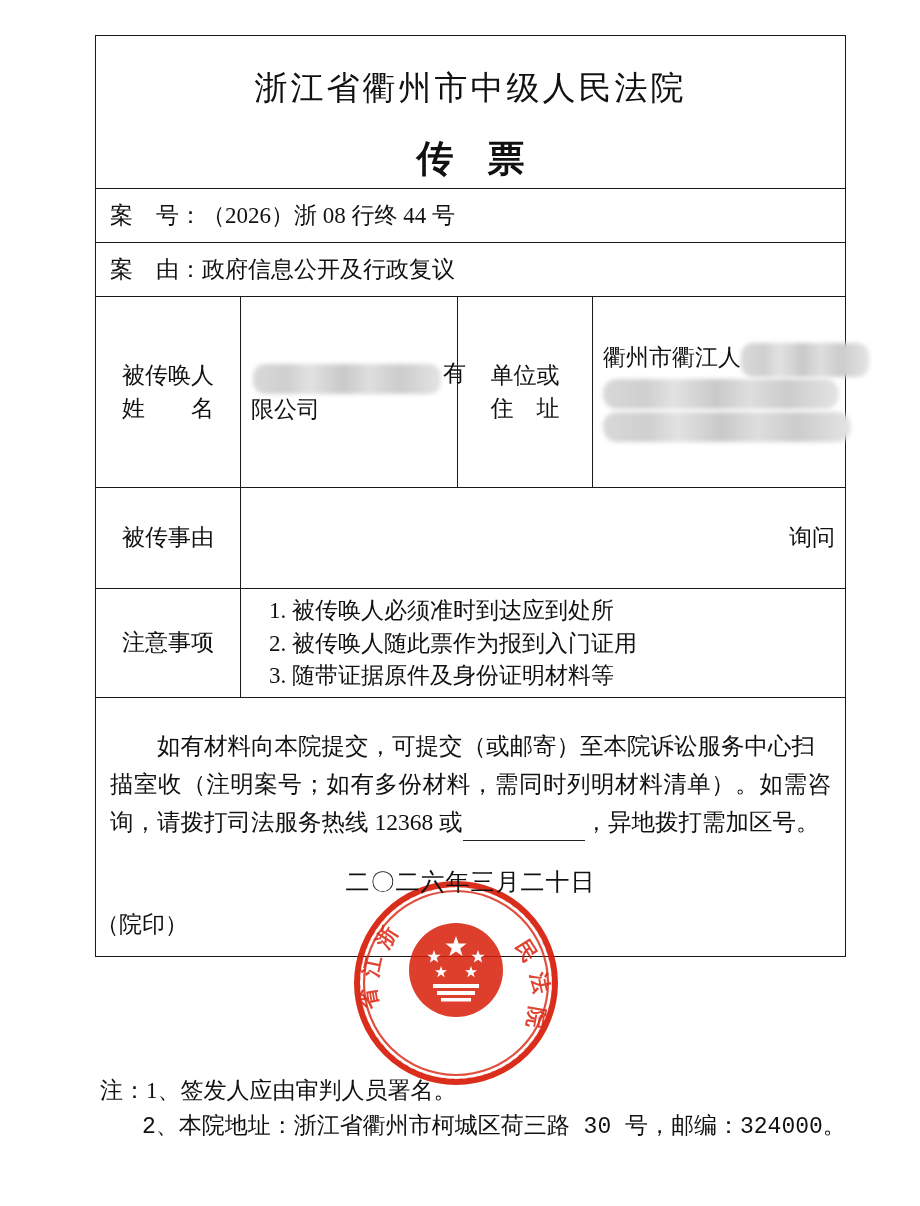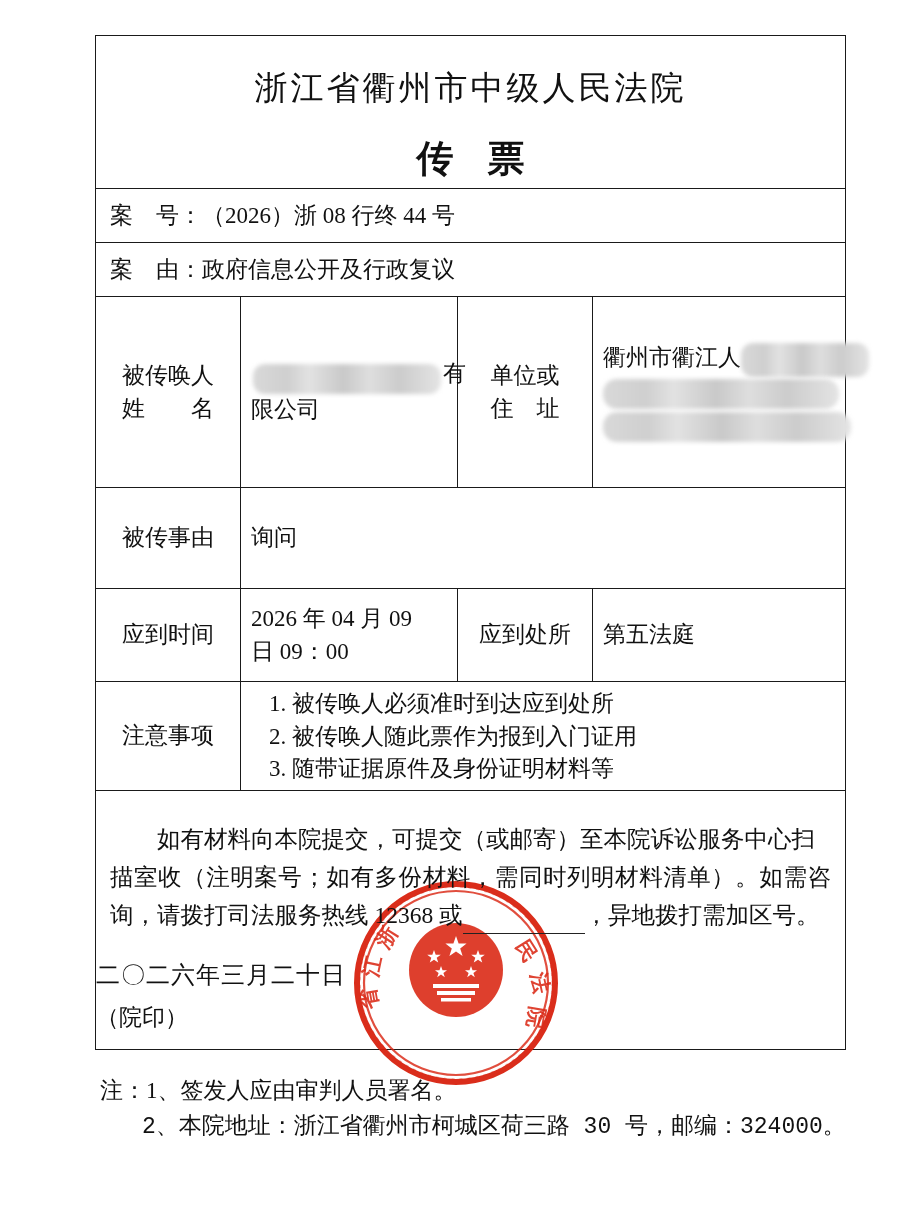--- a/index.html
+++ b/index.html
@@ -84,21 +84,21 @@
   .val-cell {
     padding: 6px 10px !important;
     font-size: 24px;
     vertical-align: top;
     position: relative;
   }
   .val-cell.mid {
     vertical-align: middle;
   }
   .center-val {
-    text-align: left;
+    text-align: right;
   }
 
   .row-party td { height: 178px; }
   .row-reason td { height: 88px; }
   .row-time td { height: 80px; }
   .row-notes td { height: 100px; }
   .row-sign td { height: 53px; }
   .row-para td { height: 258px; }
 
   .notes-list {
@@ -139,21 +139,21 @@
   .para .indent { text-indent: 2em; display: block; }
   .underline-blank {
     display: inline-block;
     width: 122px;
     border-bottom: 1.6px solid #222;
     height: 1em;
     vertical-align: bottom;
   }
 
   .sign-date {
-    text-align: left;
+    text-align: center;
     font-size: 24px;
     margin-top: 24px;
     position: relative;
     z-index: 2;
     letter-spacing: 1px;
   }
   .seal-caption {
     font-size: 23px;
     margin-top: 8px;
     position: relative;
@@ -239,29 +239,20 @@
         <div class="addr-line"><span class="redact rd-addr2"></span></div>
         <div class="addr-line"><span class="redact rd-addr3"></span></div>
       </td>
     </tr>
 
     <tr class="row-reason">
       <td class="label-cell">被传事由</td>
       <td class="val-cell mid center-val" colspan="3">询问</td>
     </tr>
 
-    <tr class="row-time">
-      <td class="label-cell">应到时间</td>
-      <td class="val-cell">
-        <div>2026 年 04 月 09</div>
-        <div>日 09：00</div>
-      </td>
-      <td class="label-cell">应到处所</td>
-      <td class="val-cell mid">第五法庭</td>
-    </tr>
 
     <tr class="row-notes">
       <td class="label-cell">注意事项</td>
       <td colspan="3">
         <div class="notes-list">
           <div>1. 被传唤人必须准时到达应到处所</div>
           <div>2. 被传唤人随此票作为报到入门证用</div>
           <div>3. 随带证据原件及身份证明材料等</div>
         </div>
       </td>

